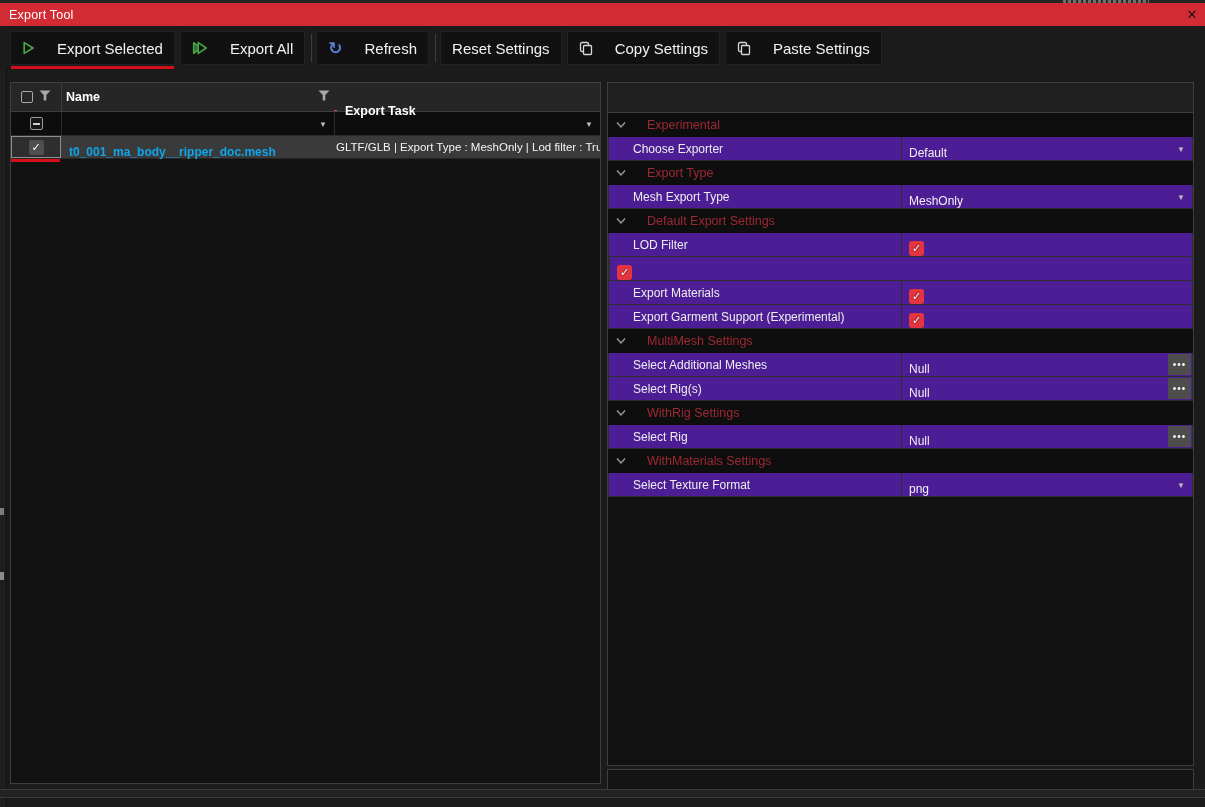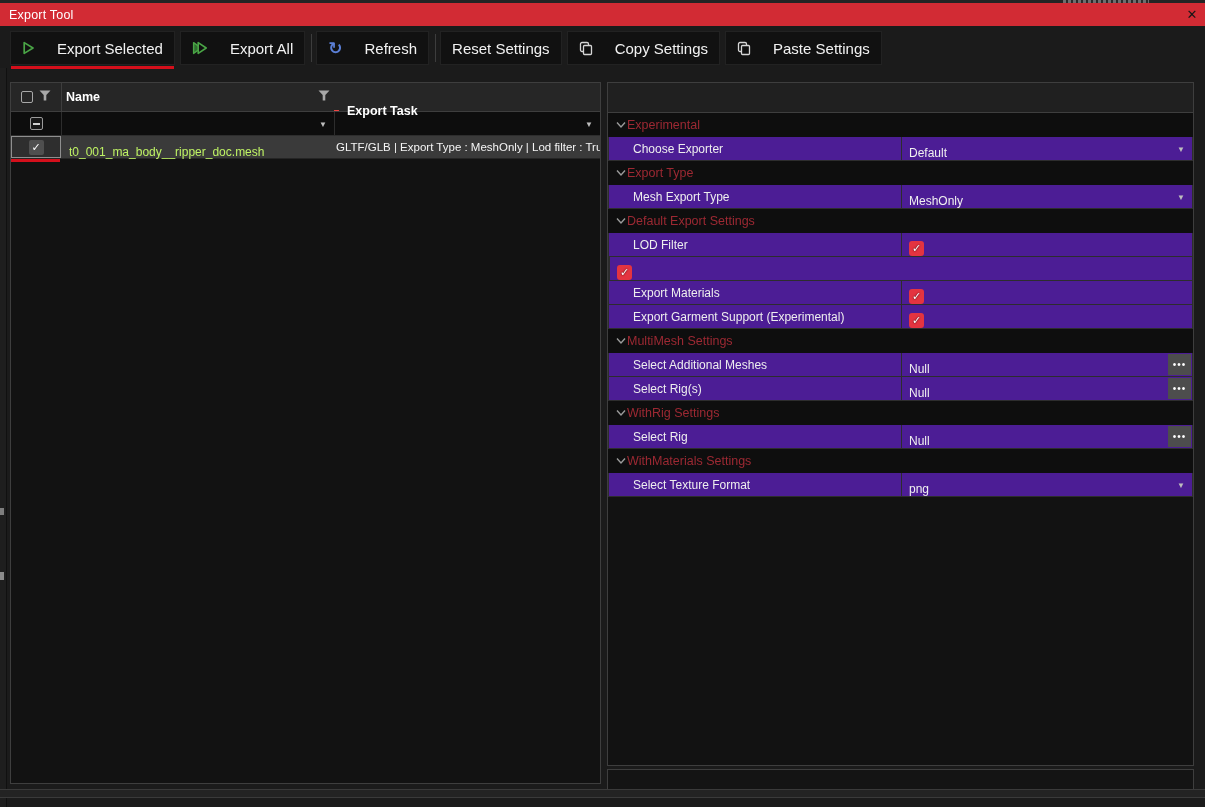--- a/index.html
+++ b/index.html
@@ -38,52 +38,52 @@
                       background:var(--accent-red,#d40f1b); }
   .glyph-refresh { color:var(--refresh-blue,#5b7fd6); font-size:17px; font-weight:bold; line-height:1; }
 
   
   .left-panel { position:absolute; left:10px; top:82px; width:591px; height:702px;
                 border:1px solid #3e3e3e; background:#121212; }
   .g-header { display:flex; height:29px; background:#262626; border-bottom:1px solid #3e3e3e; }
   .g-header .hc { display:flex; align-items:center; font-size:12.5px; font-weight:bold; color:#ffffff; }
   .hc-check { width:50px; justify-content:center; gap:6px; }
   .hc-name  { width:273px; border-left:1px solid #3e3e3e; padding:0 4px; }
-  .hc-task  { flex:1; border-left:5px solid #ef4444; padding:0 8px;margin-top:27px; }
+  .hc-task  { flex:1; border-left:3px solid #ef4444; padding:0 8px;margin-top:27px; }
   .cb-outline { width:12px; height:12px; border:1.5px solid #a8a8a8; border-radius:2px; }
   .funnel-right { margin-left:auto; }
 
   .f-row { display:flex; height:24px; background:#0d0d0d; border-bottom:1px solid #2d2d2d; }
   .f-check { width:50px; display:flex; align-items:center; justify-content:center; }
   .minus-box { width:13px; height:13px; border:1px solid #9a9a9a; border-radius:2px;
                display:flex; align-items:center; justify-content:center; background:#161616; }
   .minus-bar { width:7px; height:2px; background:#cfcfcf; }
   .f-name { width:273px; border-left:1px solid #2d2d2d; position:relative; }
   .f-task { flex:1; border-left:1px solid #2d2d2d; position:relative; }
   .dd-arrow { position:absolute; right:7px; top:50%; transform:translateY(-50%);
               font-size:8px; color:#bdbdbd; }
 
   .d-row { display:flex; height:23px; background:#3a3a3a; border-bottom:1px solid #252525; }
   .d-check-cell { width:50px; border:1px solid #8f8f8f; background:#2e2e2e;
                   display:flex; align-items:center; justify-content:center; }
   .d-checkbox { width:15px; height:15px; background:#4f4f4f; border-radius:2px; color:#ffffff;
                 font-size:11px; display:flex; align-items:center; justify-content:center; }
   .d-name { width:273px; display:flex; align-items:center; padding:16px 8px; font-size:12px;
-            color:#bef264; white-space:nowrap; overflow:hidden; }
+            color:#0ea5e9; white-space:nowrap; overflow:hidden;font-weight:bold; }
   .d-task { flex:1; display:flex; align-items:center; padding:0 2px; font-size:11.5px;
             color:#f5f5f5; white-space:nowrap; overflow:hidden; }
   .row-red-bar { position:absolute; left:0; top:76px; width:49px; height:3px;
                  background:var(--accent-red,#d40f1b); }
 
   
   .right-panel { position:absolute; left:607px; top:82px; width:587px; height:684px;
                  border:1px solid #3e3e3e; background:#121212; }
   .rp-header { height:30px; background:#202020; border-bottom:1px solid #3e3e3e; }
   .prow { height:24px; display:flex; align-items:center; }
-  .prow.section { background:#0e0e0e; padding-left:8px; gap:1px; cursor:pointer; }
+  .prow.section { background:#0e0e0e; padding-left:8px; gap:21px; cursor:pointer; }
   .prow.section .sec-label { font-size:12.5px; color:var(--section-red,#9d2933); }
   .prow.prop { background:#4c1d95; border:1px solid #2d2d2d; border-top:none; }
   .p-label { width:292px; padding-left:24px; font-size:12px; color:#eeeeee;
              white-space:nowrap; overflow:hidden; }
   .p-value { flex:1; height:100%; border-left:1px solid #2d2d2d; display:flex;
              align-items:flex-end; padding-left:7px; position:relative; font-size:12px;
              color:#f0f0f0; cursor:pointer; }
   .red-check { width:15px; height:15px; background:var(--check-red,#e43440); border-radius:3px;
                color:#ffffff; font-size:11px; font-weight:bold; display:flex; align-items:center;
                justify-content:center; text-shadow:0 0 2px rgba(0,0,0,.95); cursor:pointer; }

